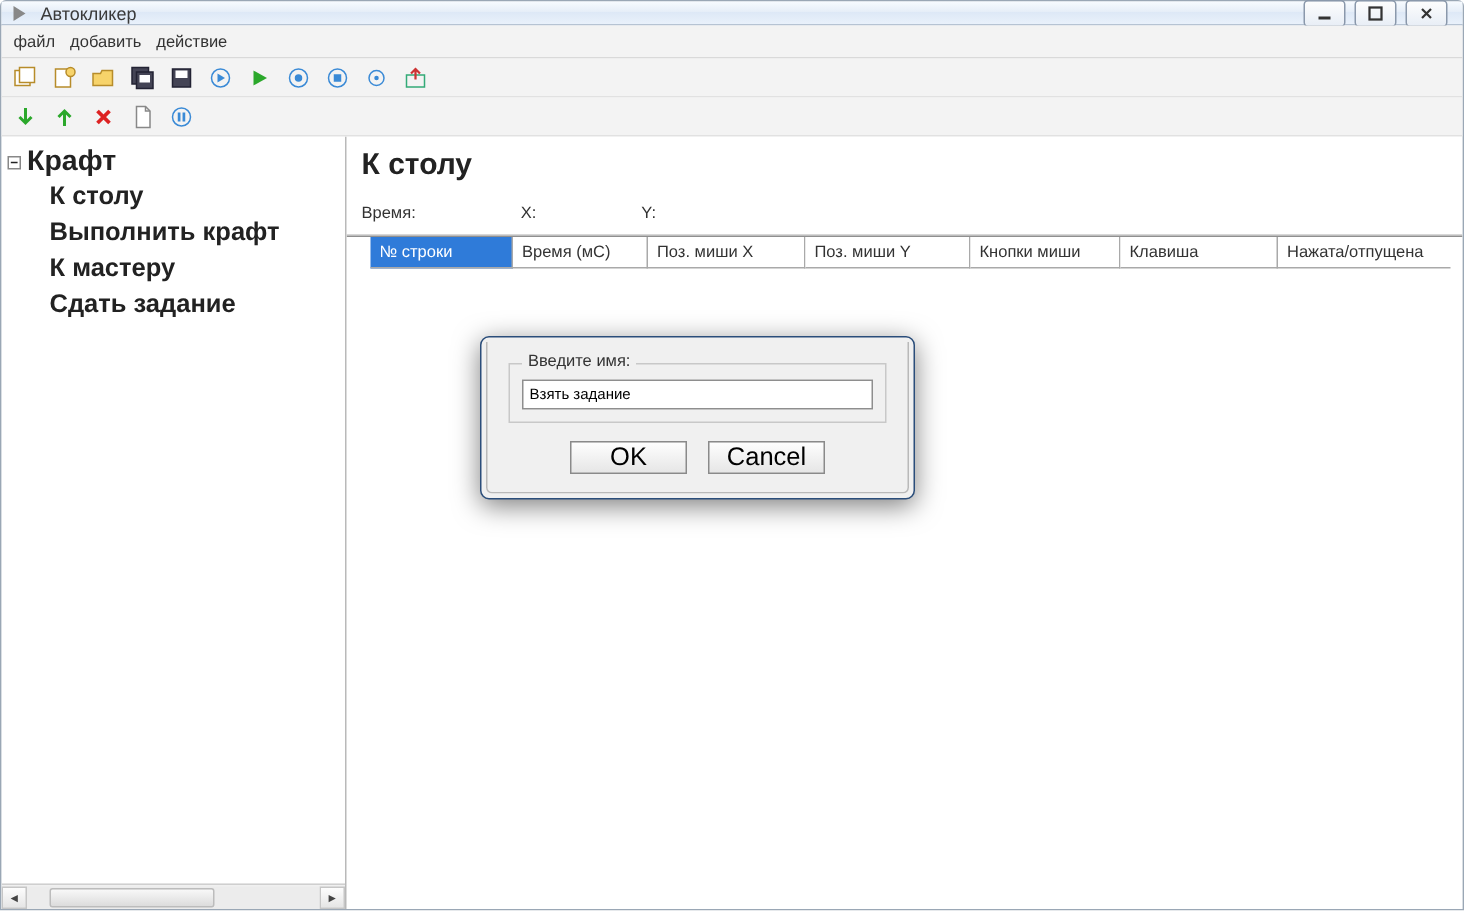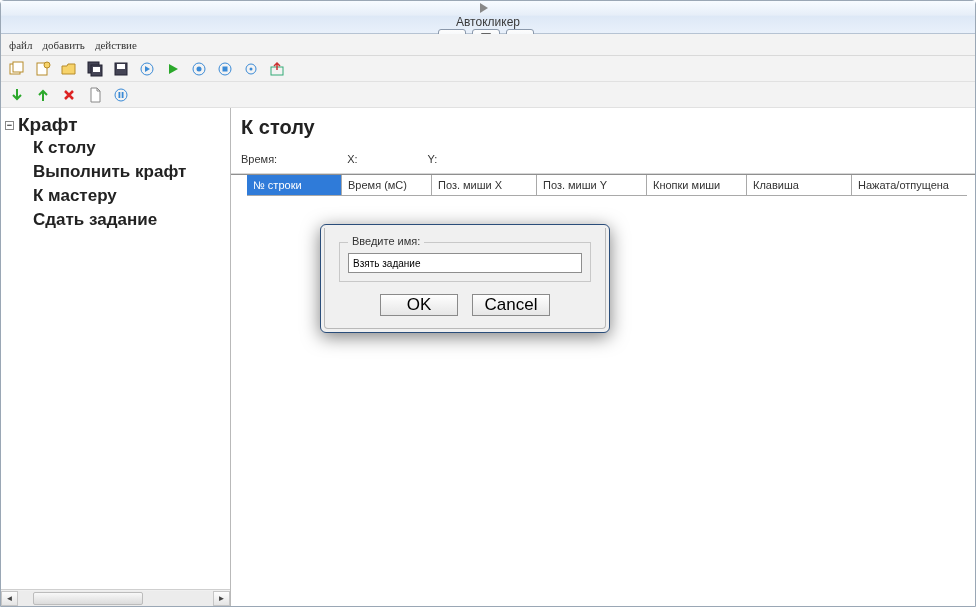--- a/index.html
+++ b/index.html
@@ -19,27 +19,26 @@
   height: 607px;
   border: 1px solid #9aa7b5;
   background: #fff;
   display: flex;
   flex-direction: column;
   border-radius: 4px 4px 0 0;
 }
 
 
 .titlebar {
-  height: 33px;
+  height: 16px;
   background: linear-gradient(#f7fbff, #e6eef8 45%, #dde8f6 46%, #e9f1fb);
   border-bottom: 1px solid #b6c3d3;
   display: flex;
   align-items: center;
   padding: 0 6px;
-  flex-direction: column;
 }
 .titlebar .app-icon { width: 14px; height: 14px; margin-right: 6px; }
 .titlebar .title { flex: 1; color: #3a3a3a; font-size: 12px; }
 .win-controls { display: flex; gap: 6px; margin-right: 4px; }
 .win-btn {
   width: 28px; height: 18px;
   border: 1px solid #8a98ab;
   background: linear-gradient(#fdfdfd, #e8eef6);
   border-radius: 3px;
   display: flex; align-items: center; justify-content: center;
@@ -50,21 +49,20 @@
 
 .menubar {
   height: 22px;
   background: #f3f3f3;
   border-bottom: 1px solid #d9d9d9;
   display: flex;
   align-items: center;
   padding: 0 8px;
   gap: 10px;
   color: #333;
-  font-family: Liberation Serif, serif;
 }
 .menubar span { cursor: default; }
 
 
 .toolbar {
   height: 26px;
   background: #f3f3f3;
   border-bottom: 1px solid #e1e1e1;
   display: flex;
   align-items: center;

